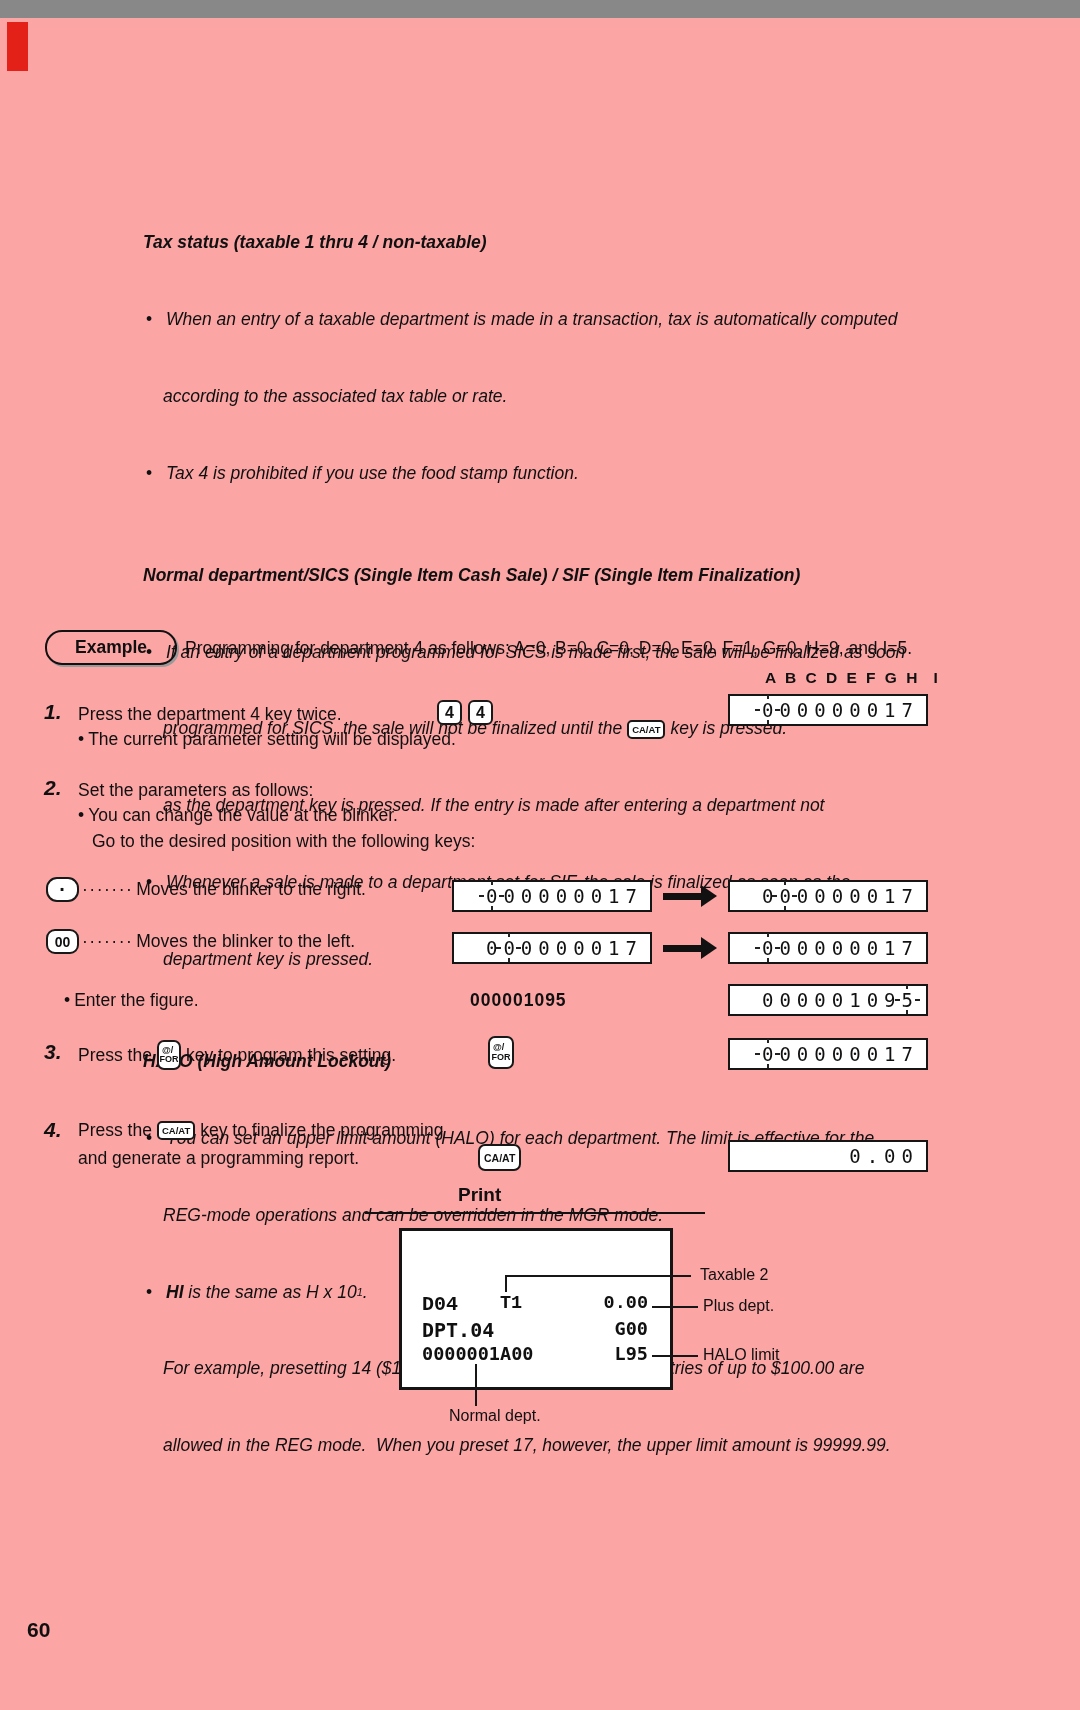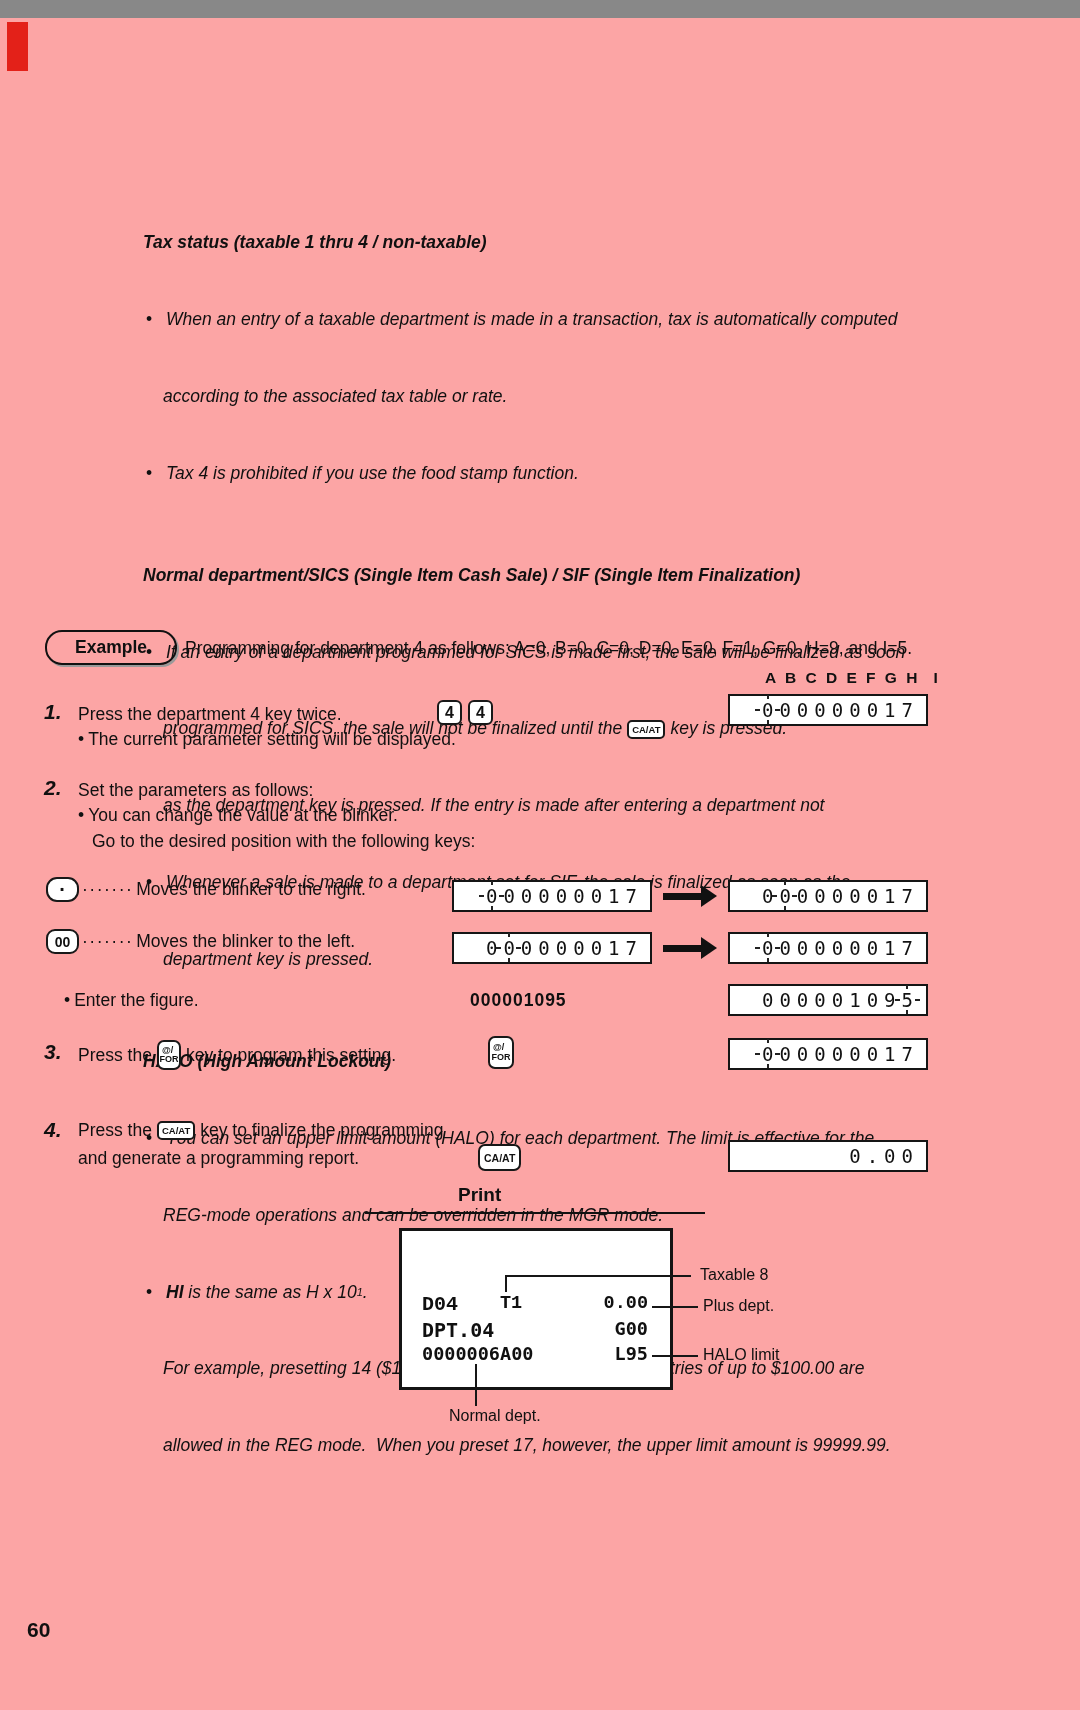--- a/index.html
+++ b/index.html
@@ -258,29 +258,29 @@
       <span class="rc1" style="font-size:20px;">D04</span>
       <span class="rc2">T1</span>
       <span class="rc3">0.00</span>
     </div>
     <div class="rrow" style="top:87px;">
       <span class="rc1" style="font-size:20px;">DPT.04</span>
       <span class="rc2"></span>
       <span class="rc3">G00</span>
     </div>
     <div class="rrow" style="top:112px;">
-      <span class="rc1">0000006</span>
+      <span class="rc1">0000001</span>
       <span class="rc2">A00</span>
       <span class="rc3">L95</span>
     </div>
   </div>
 
   <div class="cl-line" style="left:505px;top:1257px;width:186px;height:2px;"></div>
   <div class="cl-line" style="left:505px;top:1257px;width:2px;height:17px;"></div>
-  <div class="cl-label" style="left:700px;top:1248px;">Taxable 8</div>
+  <div class="cl-label" style="left:700px;top:1248px;">Taxable 2</div>
 
   <div class="cl-line" style="left:652px;top:1288px;width:46px;height:2px;"></div>
   <div class="cl-label" style="left:703px;top:1279px;">Plus dept.</div>
 
   <div class="cl-line" style="left:652px;top:1337px;width:46px;height:2px;"></div>
   <div class="cl-label" style="left:703px;top:1328px;">HALO limit</div>
 
   <div class="cl-line" style="left:475px;top:1346px;width:2px;height:42px;"></div>
   <div class="cl-label" style="left:449px;top:1389px;">Normal dept.</div>
 

